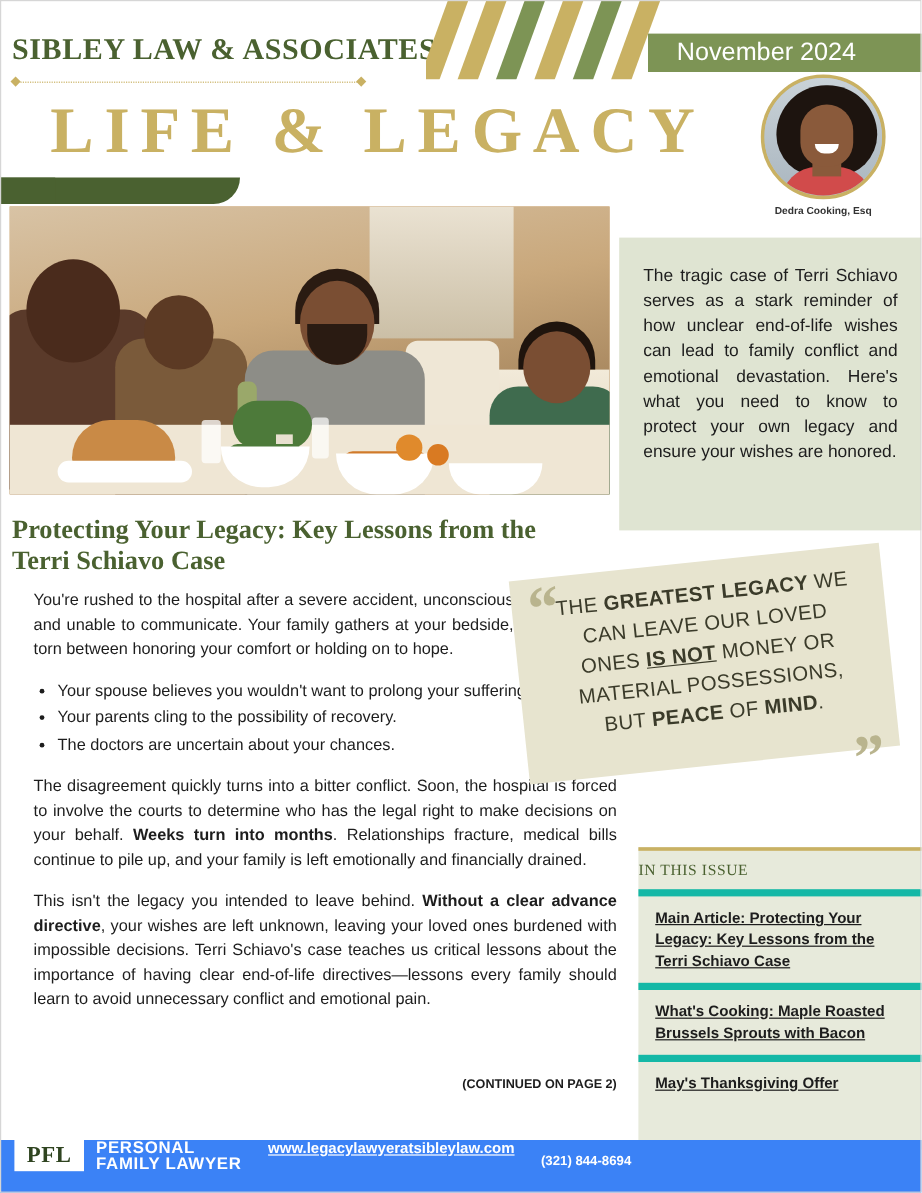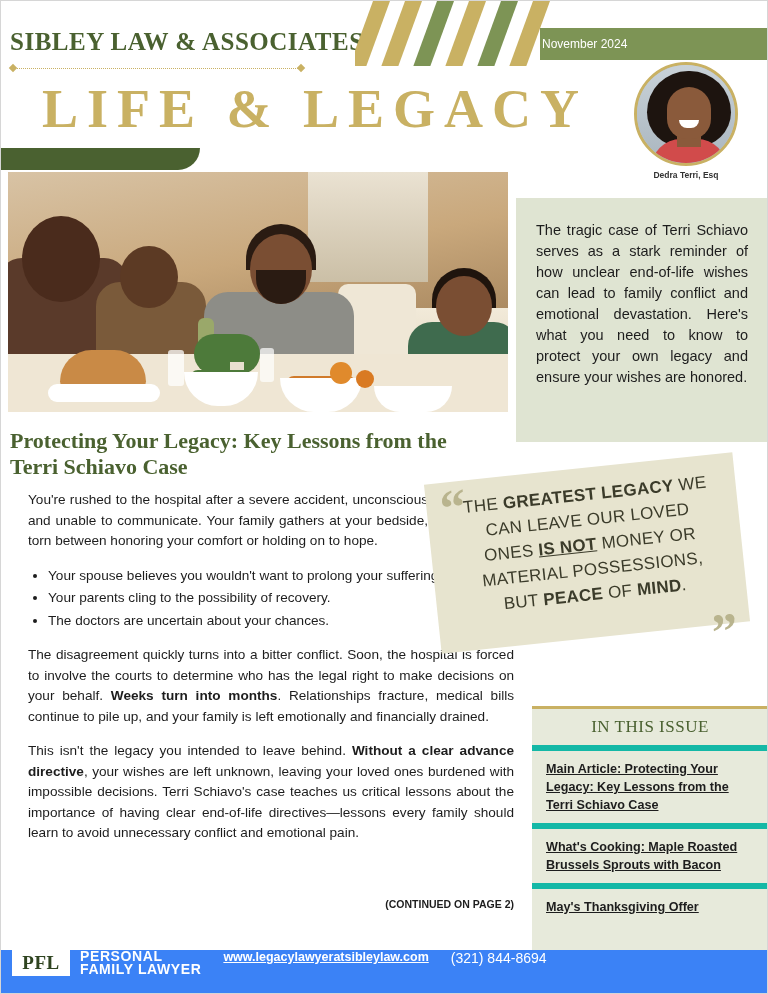--- a/index.html
+++ b/index.html
@@ -61,24 +61,24 @@
   .stripes i:nth-child(4) { left: 102px; }
   .stripes i:nth-child(5) { left: 134px; background:#7d9455; }
   .stripes i:nth-child(6) { left: 166px; }
 
   .date-bar {
     position: absolute;
     left: 540px; top: 28px;
     width: 228px; height: 32px;
     background: #7d9455;
     color: #ffffff;
-    font-size: 12px;
+    font-size: 21px;
     display: flex;
     align-items: center;
-    padding-left: 2px;
+    padding-left: 24px;
   }
 
   .masthead {
     position: absolute;
     left: 0; top: 78px;
     width: 630px;
     text-align: center;
     font-family: "Liberation Serif", serif;
     font-size: 54px;
     font-weight: bold;
@@ -277,25 +277,24 @@
 
   
   .issue-box {
     position: absolute;
     left: 532px; top: 706px;
     width: 236px; height: 252px;
     background: #e7eadb;
     border-top: 3px solid #c9b163;
   }
   .issue-title {
-    text-align: center;
-    font-family: "Liberation Serif", serif;
-    font-size: 17px;
+    font-family: "Liberation Serif", serif;
+    font-size: 13px;
     color: #4a6130;
-    padding: 8px 16px 8px;
+    padding: 8px 0 8px;
     letter-spacing: .5px;
   }
   .issue-item {
     font-size: 12.6px;
     font-weight: bold;
     line-height: 18px;
     color: #1d1d1d;
     text-decoration: underline;
     padding: 9px 12px 9px 14px;
     border-top: 6px solid #14b8a6;
@@ -332,22 +331,23 @@
   .footer-url {
     margin-left: 22px;
     color: #ffffff;
     font-size: 12.5px;
     font-weight: bold;
     text-decoration: underline;
   }
   .footer-phone {
     margin-left: 22px;
     color: #ffffff;
-    font-size: 14px;
-    font-weight: normal;
+    font-size: 11px;
+    font-weight: bold;
+    margin-top: 12px;
   }
   .page-border {
     position: absolute; inset: 0;
     border: 1px solid #d6d6d6;
     pointer-events: none;
   }
 </style>
 </head>
 <body>
 
@@ -375,21 +375,21 @@
 
   <div class="headshot-wrap">
     <div class="headshot">
       <div class="hs-bg"></div>
       <div class="hs-hair"></div>
       <div class="hs-body"></div>
       <div class="hs-neck"></div>
       <div class="hs-face"></div>
       <div class="hs-smile"></div>
     </div>
-    <div class="hs-name">Dedra Terri, Esq</div>
+    <div class="hs-name">Dedra Cooking, Esq</div>
   </div>
 </div>
 
 <div class="hero">
   <div class="hero-bg"></div>
   <div class="hero-win"></div>
   <div class="hero-table"></div>
   <div class="chair"></div>
   <div class="p-body pA-body"></div>
     <div class="p-head pA-head"></div>

